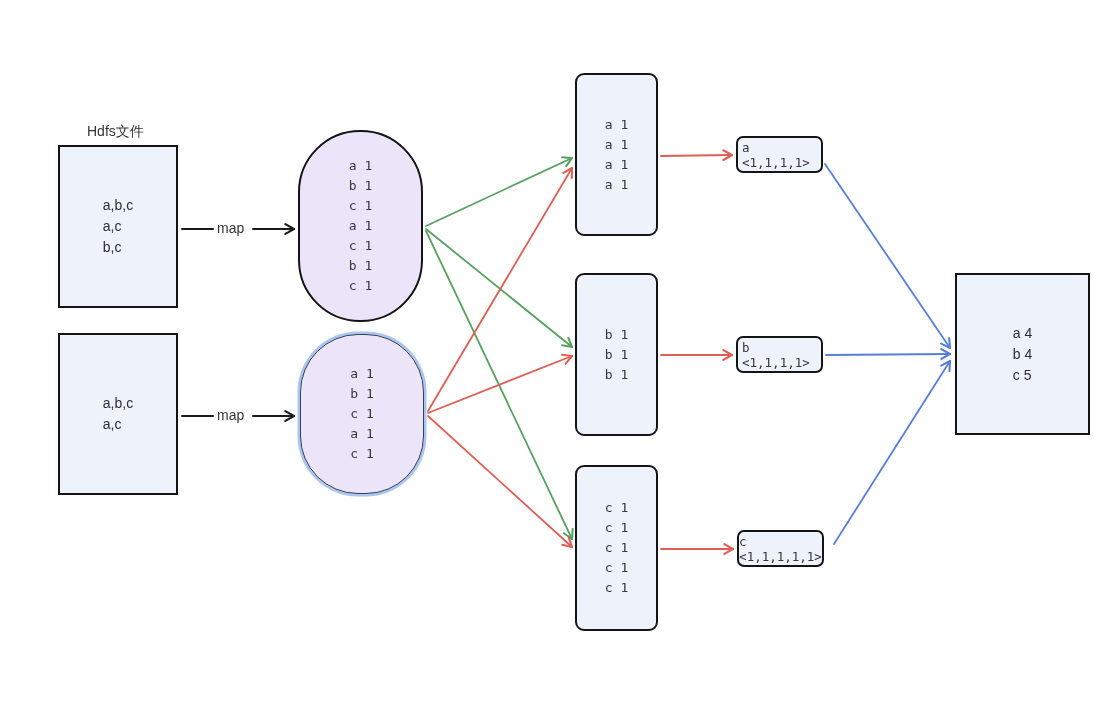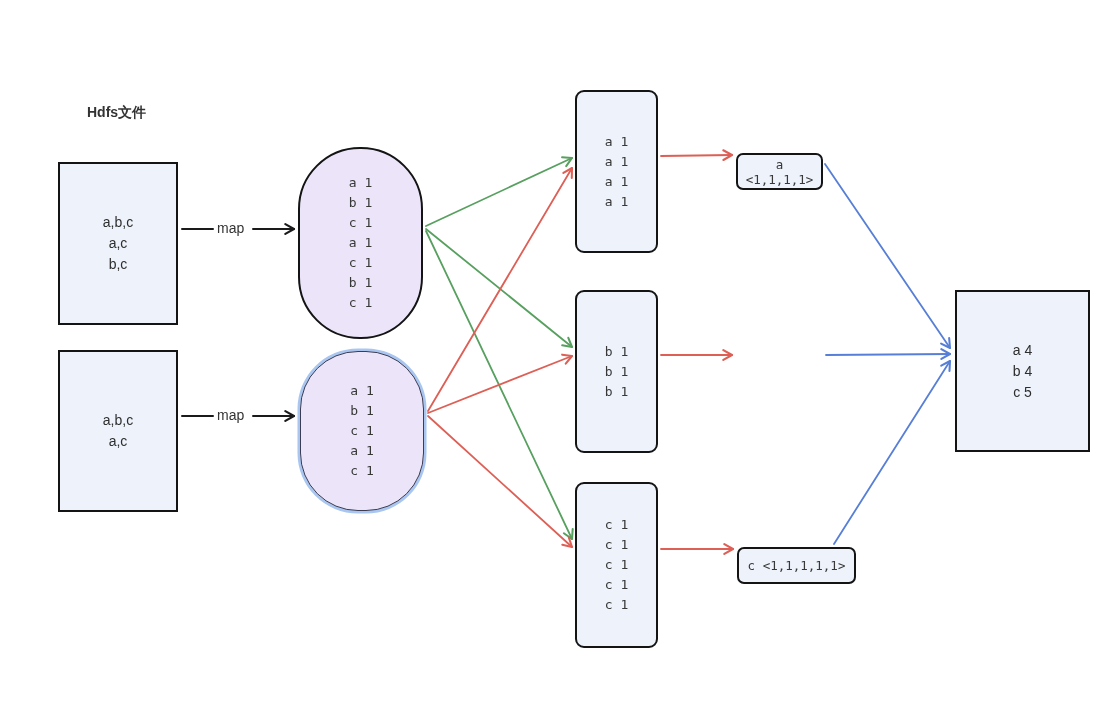--- a/index.html
+++ b/index.html
@@ -2,22 +2,22 @@
 <html style="--arrow-black: #1a1a1a; --arrow-green: #57a05f; --arrow-red: #dd5f55; --arrow-blue: #577fd7; --node-fill: #edf2fb; --map-output-fill: #ece5fa; --node-border: #141414; --highlight-ring: #a8c6f0;"><head>
 <meta charset="utf-8">
 <style>
   html,body{margin:0;padding:0;background:#ffffff;}
   .canvas{
     position:relative;width:1093px;height:703px;background:#ffffff;overflow:hidden;
     font-family:"Liberation Sans","DejaVu Sans",sans-serif;color:#2e2e2e;
   }
   .node{
     position:absolute;box-sizing:border-box;
-    display:flex;align-items:center;justify-content:center;text-align:center;
-    white-space:pre-line;background:var(--node-fill);border:2px solid var(--node-border);margin-top:17px;
+    display:flex;align-items:center;justify-content:center;
+    white-space:pre-line;background:var(--node-fill);border:2px solid var(--node-border);
   }
   .rect{border-radius:0;font-size:14px;line-height:21px;}
   .shuffle{border-radius:9px;font-size:13px;line-height:20px;}
   .stadium{font-size:13px;line-height:20px;}
   .stadium-1{border-radius:62px;background:var(--map-output-fill);}
   .stadium-2{border-radius:58px;background:var(--map-output-fill);
     border:1.5px solid #3c3c52;box-shadow:0 0 0 2.5px var(--highlight-ring);}
   .group{border-radius:7px;font-size:12.5px;line-height:15px;padding:16px 4px;}
   .mono{font-family:"DejaVu Sans Mono","Liberation Mono",monospace;color:#383838;}
   .floating-label{position:absolute;font-size:14px;color:#333;white-space:nowrap;}
@@ -31,21 +31,21 @@
   .mh-black{stroke:var(--arrow-black);}
   .mh-green{stroke:var(--arrow-green);}
   .mh-red{stroke:var(--arrow-red);}
   .mh-blue{stroke:var(--arrow-blue);}
 </style>
 </head>
 <body>
 
 <div class="canvas">
 
-  <div class="floating-label" style="left:87px;top:104px;font-weight:bold;">Hdfs文件</div>
+  <div class="floating-label" style="left:87px;top:123px;">Hdfs文件</div>
   <div class="floating-label" style="left:217px;top:220px;">map</div>
   <div class="floating-label" style="left:217px;top:407px;">map</div>
 
   <div class="node rect" style="left:58px;top:145px;width:120px;height:163px;">a,b,c
 a,c
 b,c</div>
   <div class="node rect" style="left:58px;top:333px;width:120px;height:162px;">a,b,c
 a,c</div>
 
   <div class="node stadium stadium-1 mono" style="left:298px;top:130px;width:125px;height:192px;">a 1
@@ -68,21 +68,22 @@
   <div class="node shuffle mono" style="left:575px;top:273px;width:83px;height:163px;">b 1
 b 1
 b 1</div>
   <div class="node shuffle mono" style="left:575px;top:465px;width:83px;height:166px;">c 1
 c 1
 c 1
 c 1
 c 1</div>
 
   <div class="node group mono" style="left:736px;top:136px;width:87px;height:37px;">a &lt;1,1,1,1&gt;</div>
-  <div class="node group mono" style="left:737px;top:530px;width:119px;height:37px;">c &lt;1,1,1,1,1&gt;</div>
+  <div class="node group mono" style="left:736px;top:336px;width:87px;height:37px;">b &lt;1,1,1,1&gt;</div>
+  <div class="node group mono" style="left:737px;top:530px;width:87px;height:37px;">c &lt;1,1,1,1,1&gt;</div>
 
   <div class="node rect" style="left:955px;top:273px;width:135px;height:162px;">a 4
 b 4
 c 5</div>
 
   <svg class="edges" width="1093" height="703" viewBox="0 0 1093 703">
     <defs>
       <marker id="mk-black" viewBox="0 0 12 12" refX="10" refY="6" markerWidth="13" markerHeight="13" orient="auto" markerUnits="userSpaceOnUse">
         <path d="M2,1.5 L10,6 L2,10.5" class="mh mh-black"></path>
       </marker>

